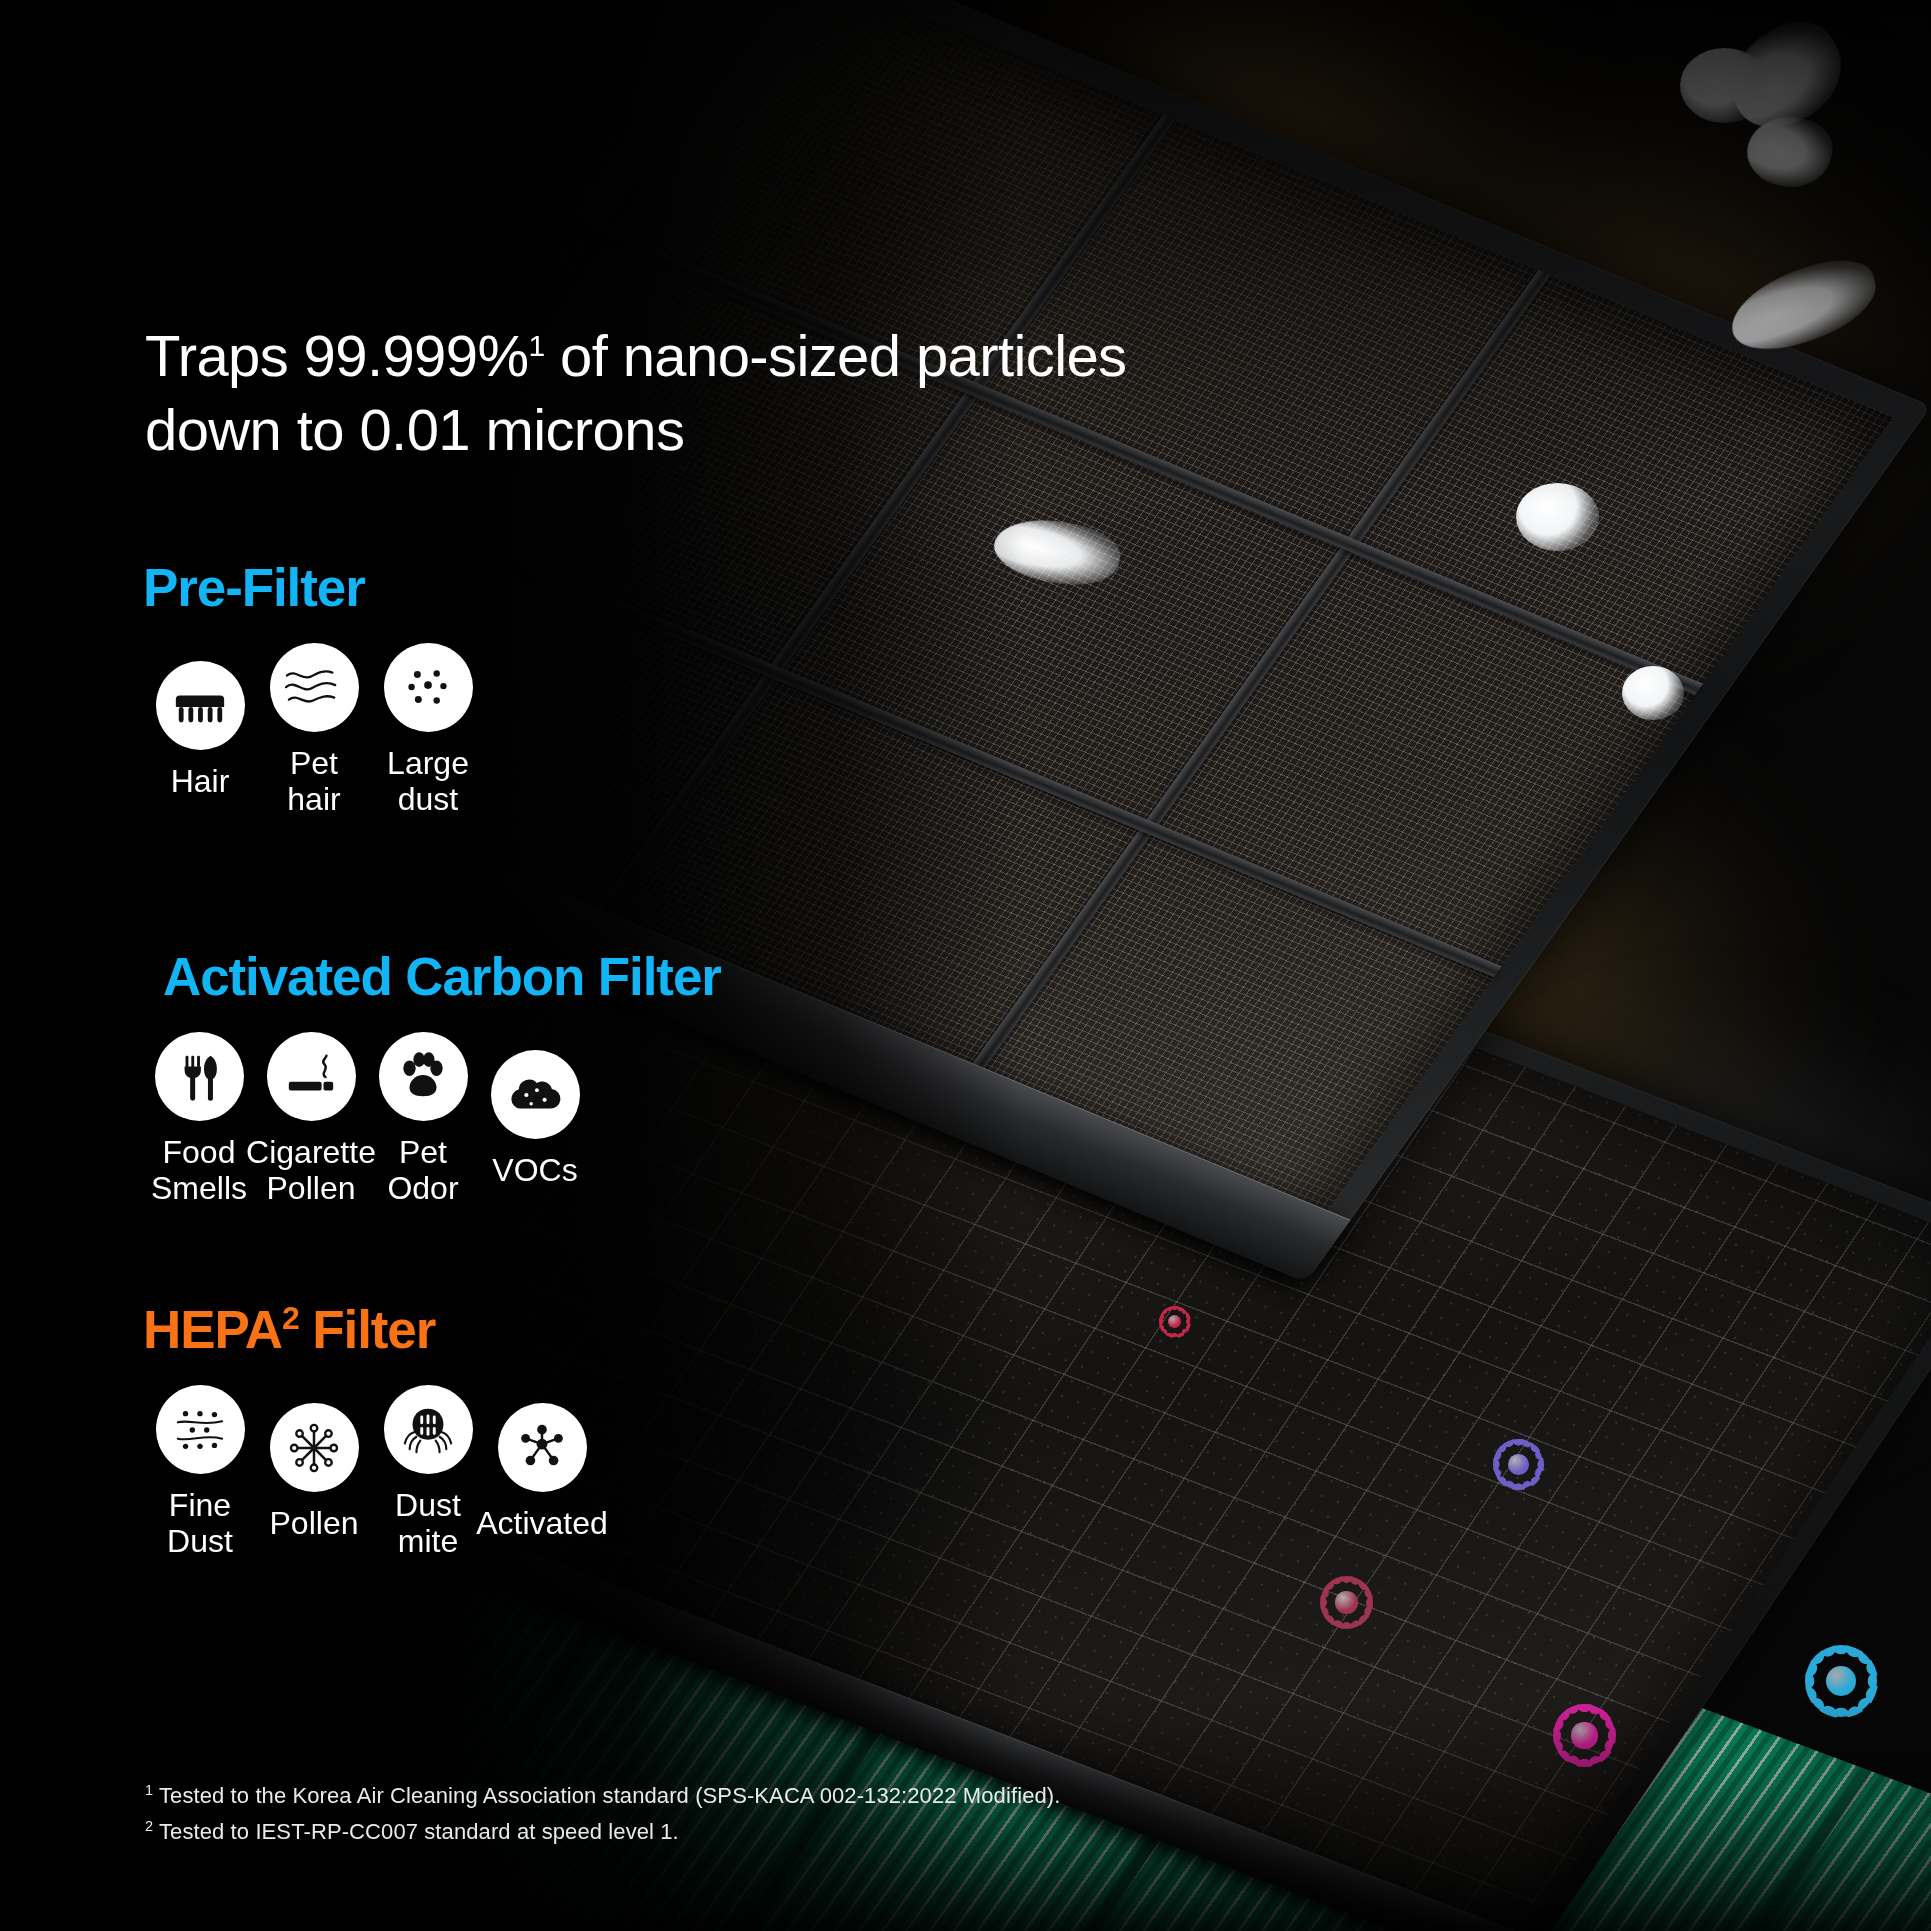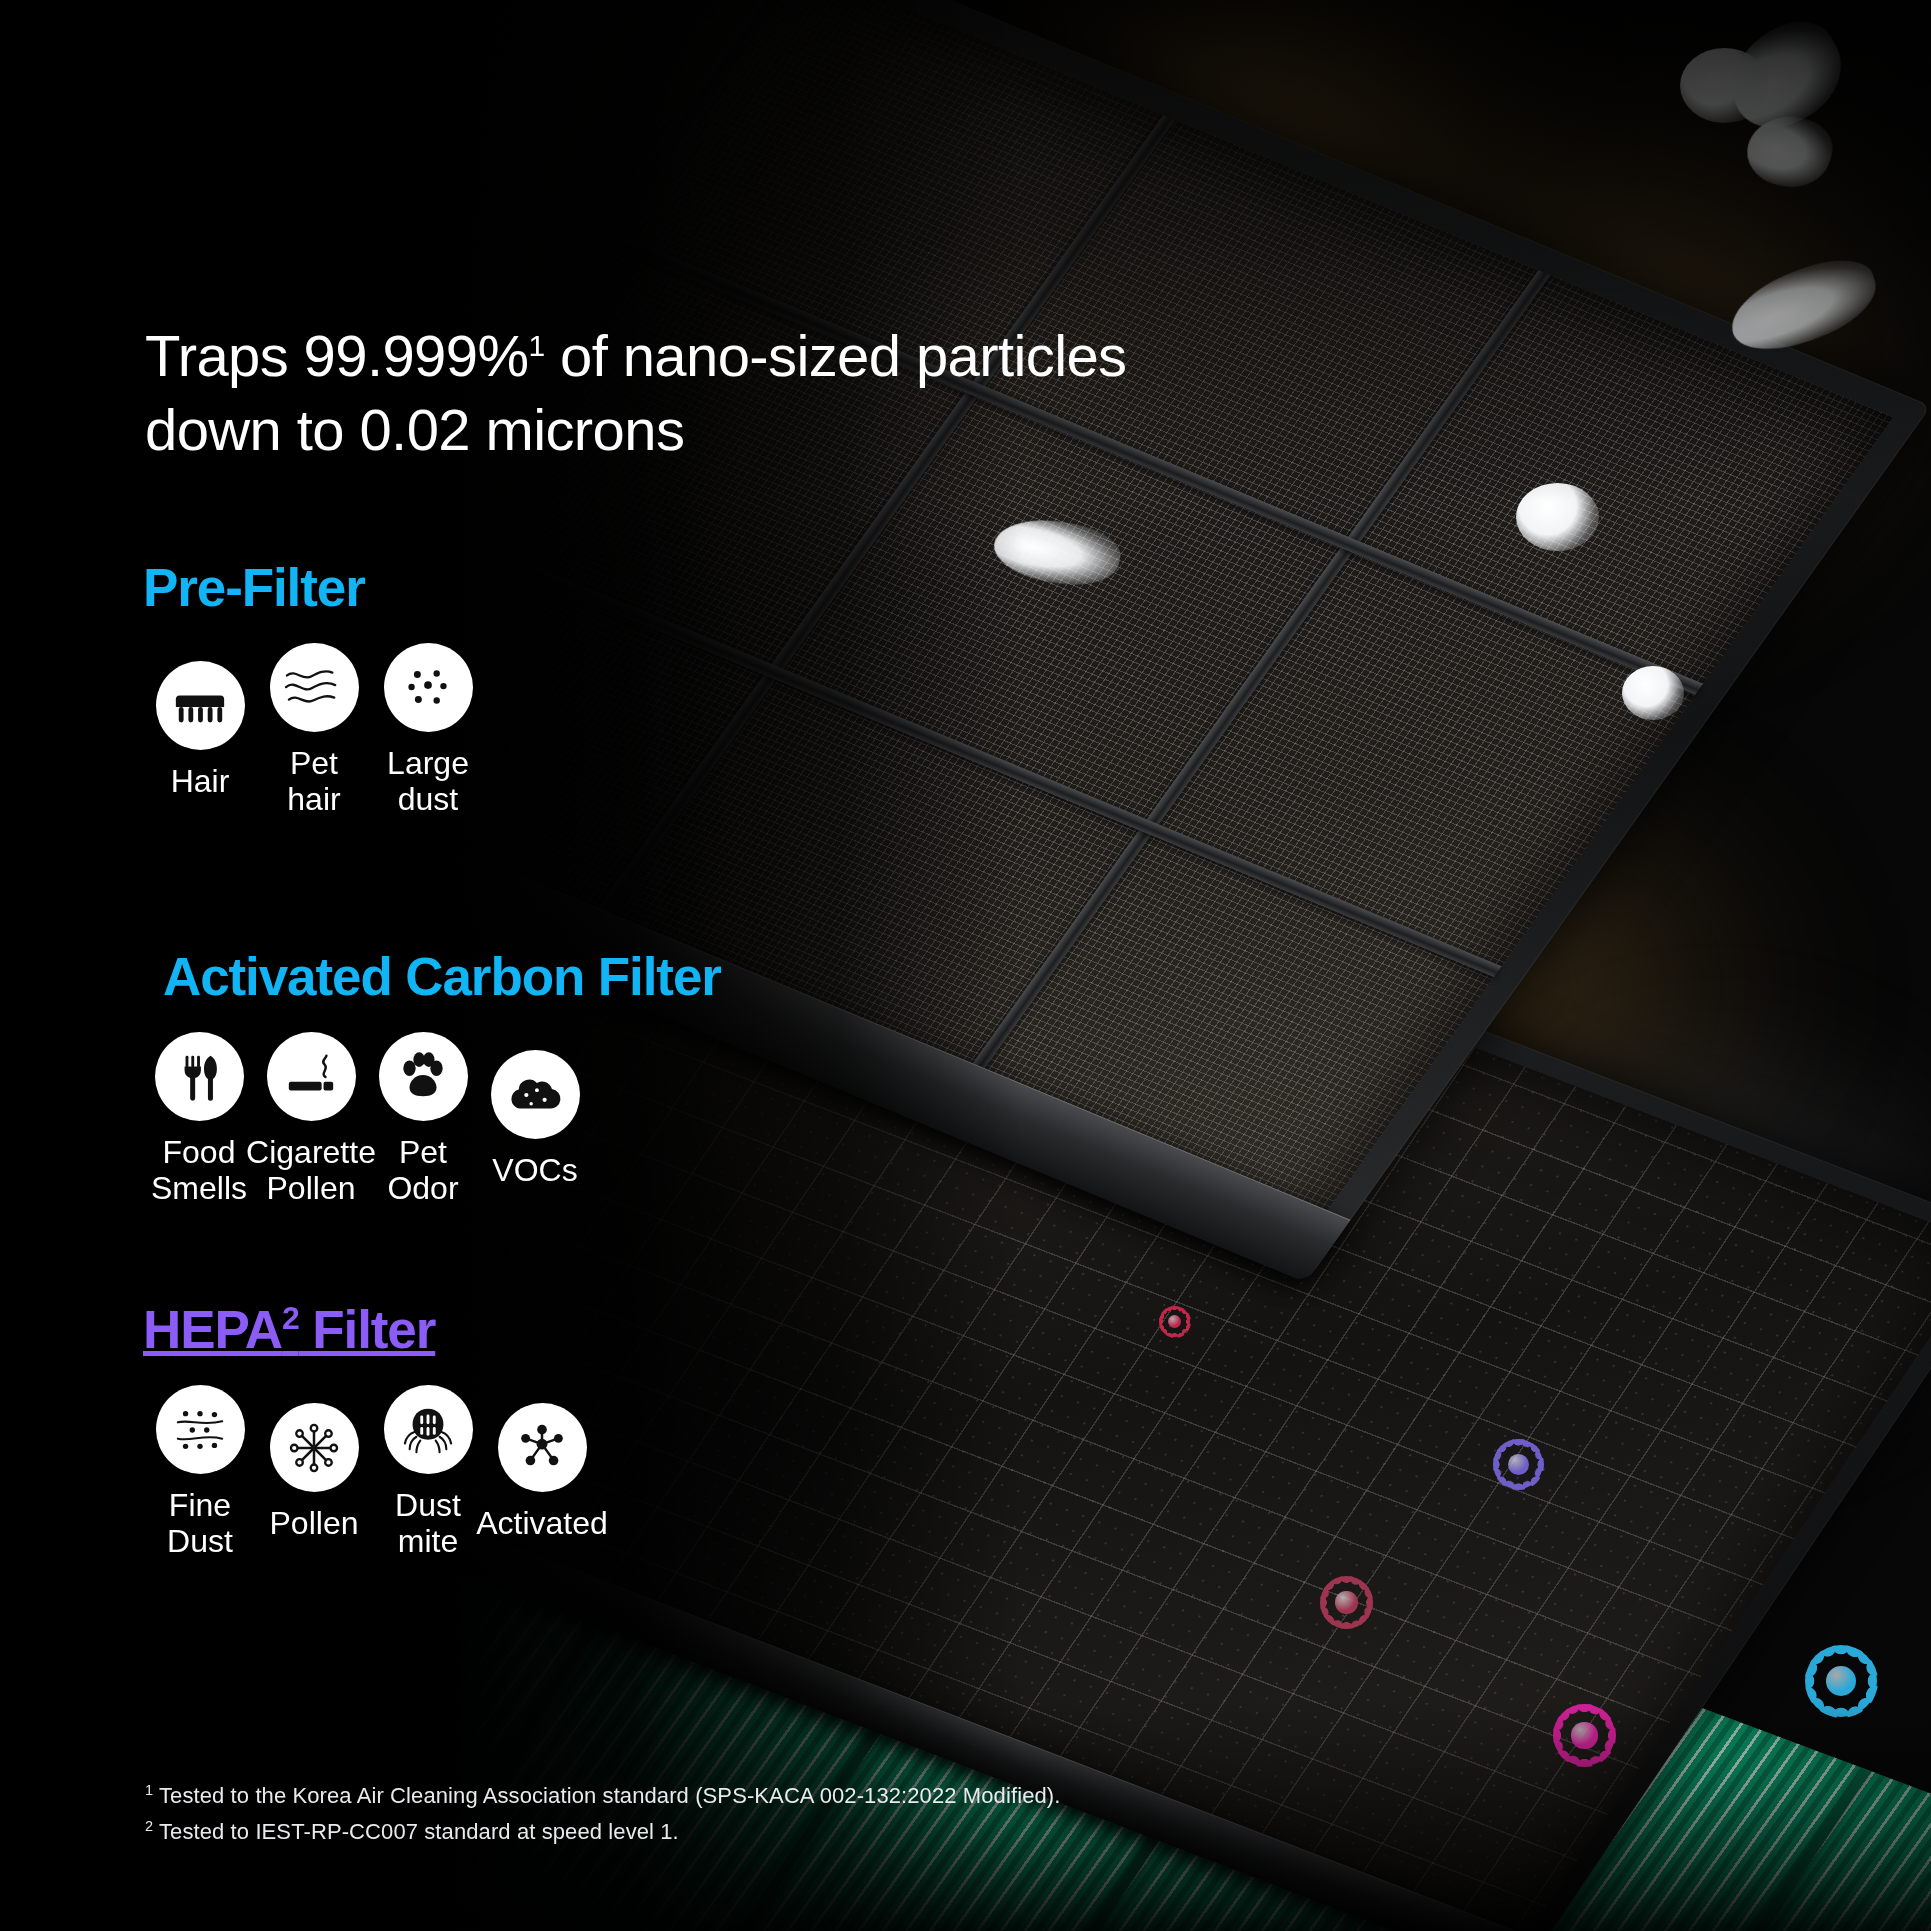--- a/index.html
+++ b/index.html
@@ -296,21 +296,21 @@
   <div id="topVeil"></div>
   <div id="leftVeil"></div>
   <div id="bottomVeil"></div>
 </div>
 
 <div id="content">
 
 
   <div id="subtitle">
     <div><span>Traps 99.999%</span><sup>1</sup><span> of nano-sized particles</span></div>
-    <div>down to 0.02 microns</div>
+    <div>down to 0.01 microns</div>
   </div>
 
   <div class="section s1">
     <div class="sec-head" style="color: rgb(17, 181, 245);">Pre-Filter</div>
     <div class="icon-row">
 
       <div class="icon-item" style="width:114px">
         <div class="circle">
           <svg width="56" height="56" viewBox="0 0 58 58">
             <path d="M8 18 h42 a4 4 0 0 1 4 4 v8 h-50 v-8 a4 4 0 0 1 4 -4 z" fill="#111"></path>
@@ -421,21 +421,21 @@
                 <circle cx="27" cy="35" r="1.8"></circle>
             </g>
           </svg>
         </div>
         <div class="cap">VOCs</div>
       </div>
     </div>
   </div>
 
   <div class="section s3">
-    <div class="sec-head" style="color: #8b5cf6; text-decoration: underline;"><span>HEPA</span><sup>2</sup><span> Filter</span></div>
+    <div class="sec-head" style="color: #f97316;"><span>HEPA</span><sup>2</sup><span> Filter</span></div>
     <div class="icon-row">
 
       <div class="icon-item" style="width:114px">
         <div class="circle">
           <svg width="56" height="52" viewBox="0 0 58 54">
             <g fill="#111">
               <circle cx="14" cy="10" r="2.8"></circle>
                 <circle cx="29" cy="10" r="2.8"></circle>
                 <circle cx="44" cy="11" r="2.8"></circle>
               <circle cx="21" cy="27" r="2.8"></circle>

